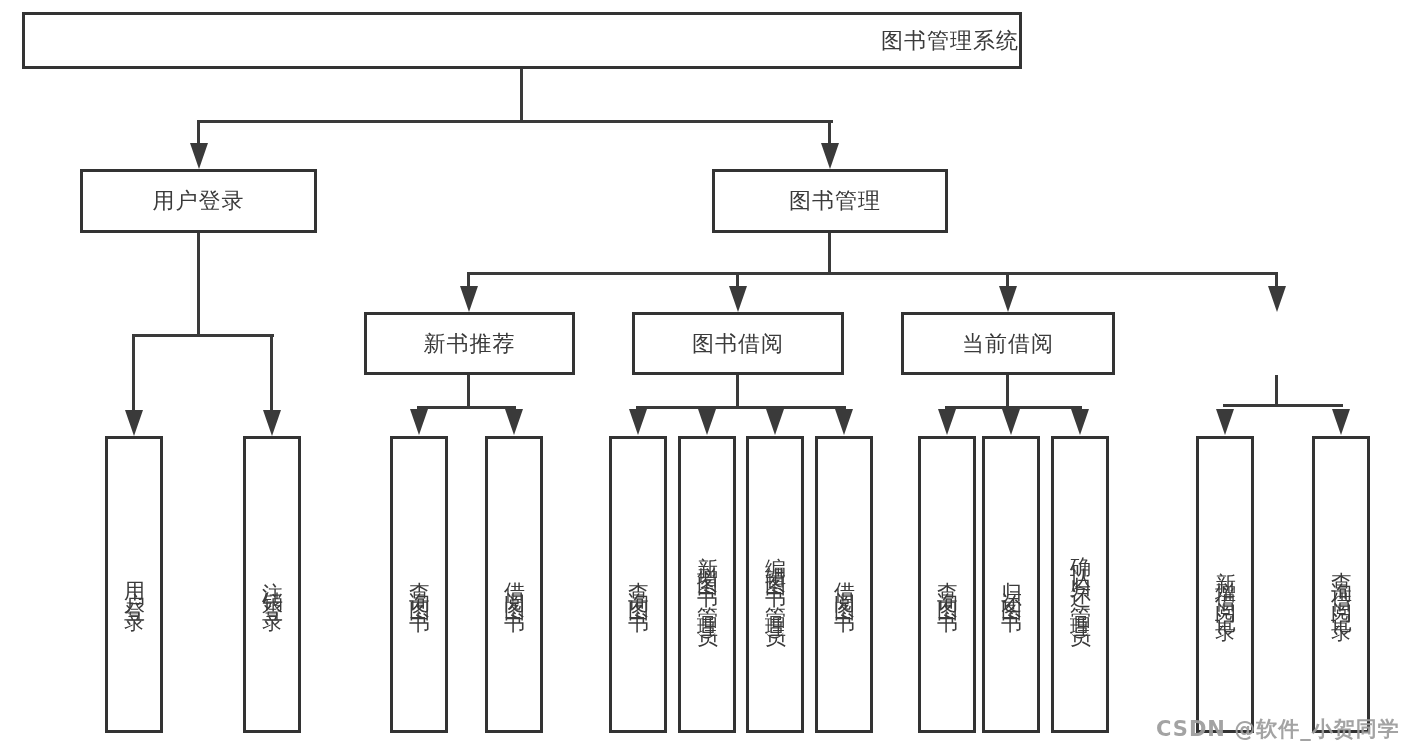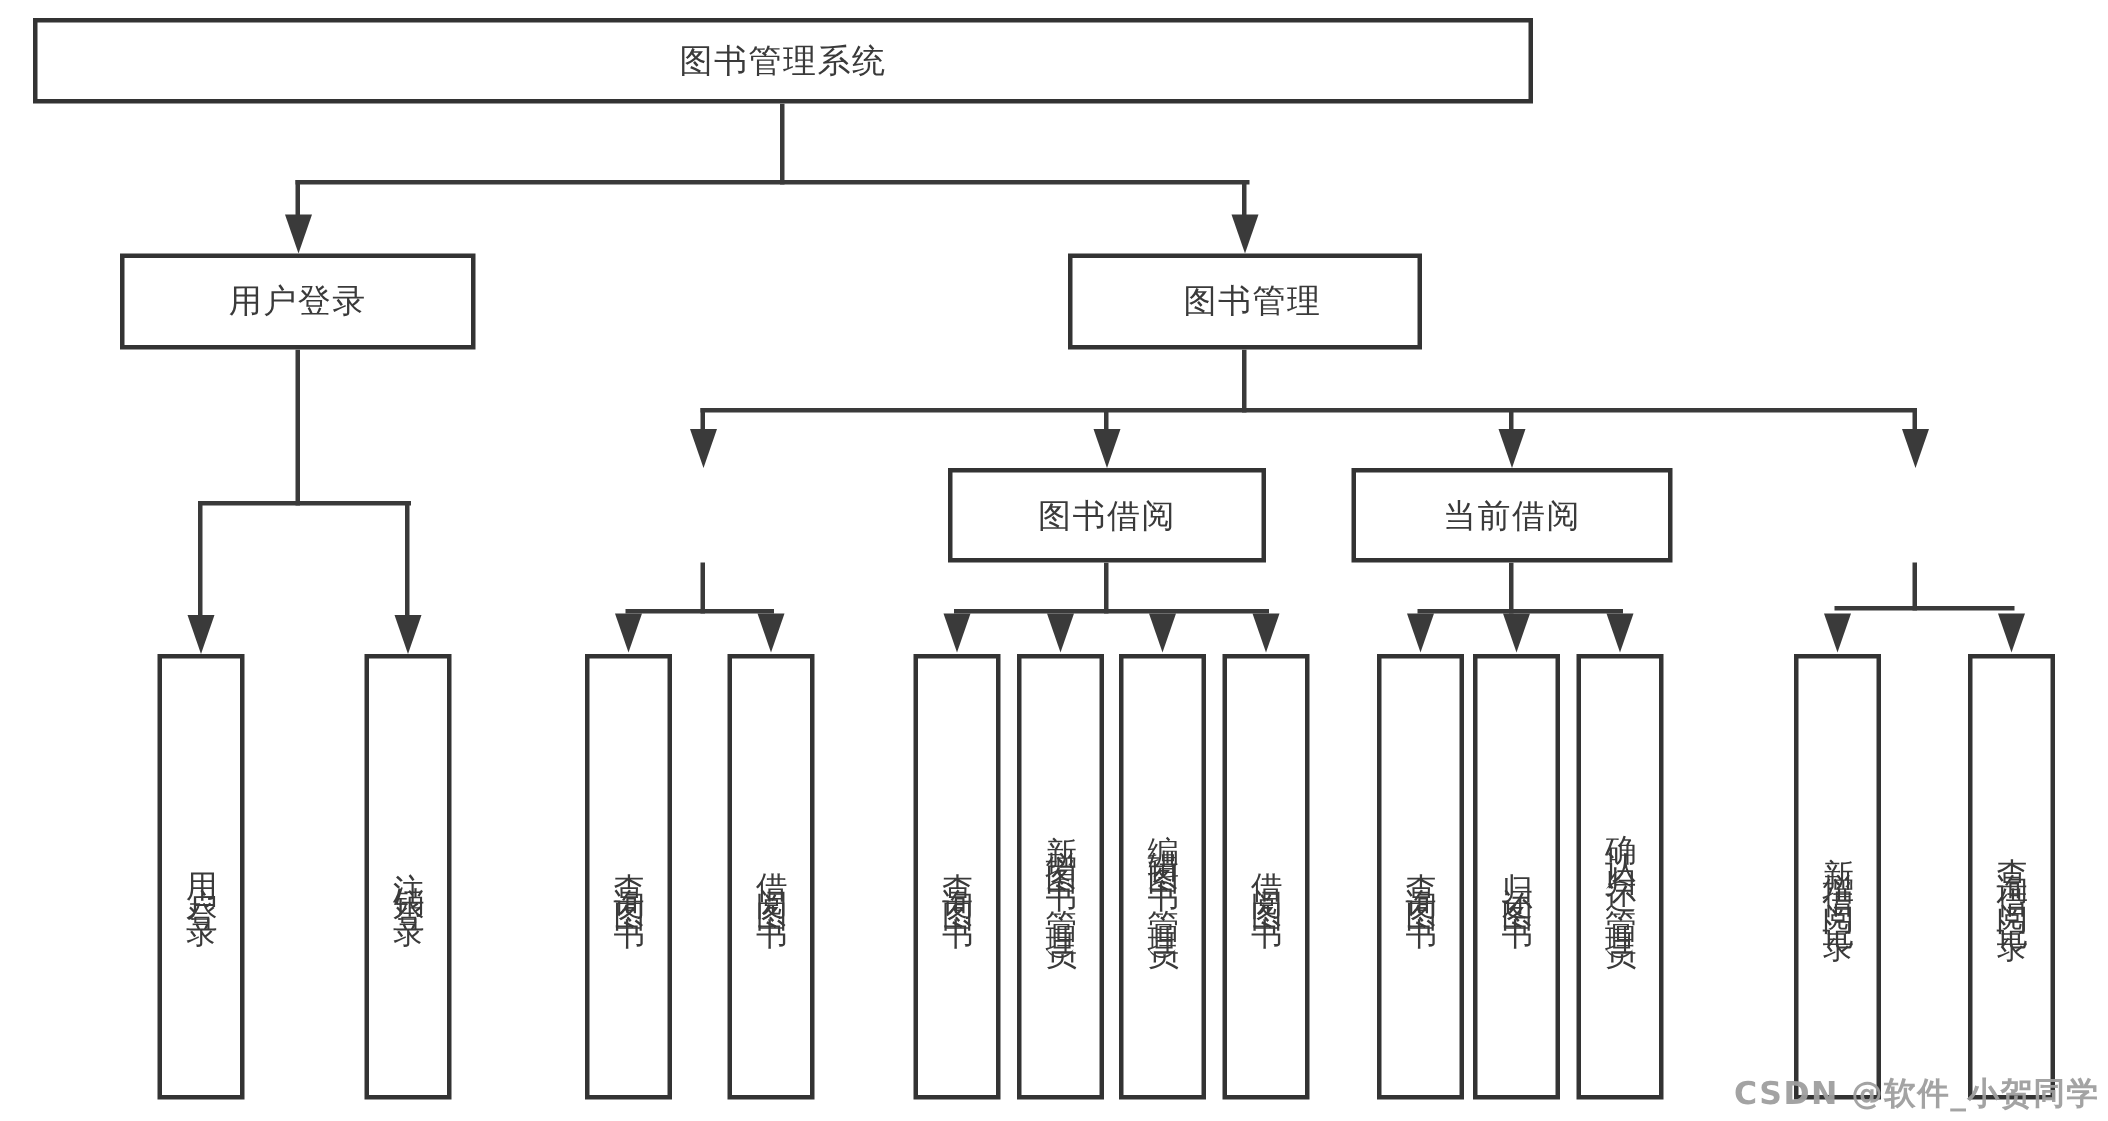--- a/index.html
+++ b/index.html
@@ -37,21 +37,21 @@
     font-size:21px; color:rgba(158,158,158,0.95); letter-spacing:1px;
     white-space:nowrap;
     font-weight:bold;
   }
 </style>
 </head>
 <body>
 
 <div class="canvas">
 
-  <div class="box" style="left:22px; top:12px; width:1000px; height:57px;">
+  <div class="box" style="left:22px; top:12px; width:1000px; height:57px;justify-content:flex-end;">
     <span class="lbl">图书管理系统</span>
   </div>
 
   <div class="vline" style="left:520px; top:69px; height:54px;"></div>
   <div class="hline" style="left:197px; top:120px; width:636px;"></div>
   <div class="vline" style="left:197px; top:120px; height:28px;"></div>
   <div class="vline" style="left:828px; top:120px; height:28px;"></div>
   <div class="arrow" style="left:190px; top:143px;"></div>
   <div class="arrow" style="left:821px; top:143px;"></div>
 
@@ -73,20 +73,23 @@
   <div class="hline" style="left:467px; top:272px; width:811px;"></div>
   <div class="vline" style="left:467px; top:272px; height:18px;"></div>
   <div class="vline" style="left:736px; top:272px; height:18px;"></div>
   <div class="vline" style="left:1006px; top:272px; height:18px;"></div>
   <div class="vline" style="left:1275px; top:272px; height:18px;"></div>
   <div class="arrow" style="left:460px; top:286px;"></div>
   <div class="arrow" style="left:729px; top:286px;"></div>
   <div class="arrow" style="left:999px; top:286px;"></div>
   <div class="arrow" style="left:1268px; top:286px;"></div>
 
+  <div class="box" style="left:364px; top:312px; width:211px; height:63px;">
+    <span class="lbl">新书推荐</span>
+  </div>
   <div class="box" style="left:901px; top:312px; width:214px; height:63px;">
     <span class="lbl">当前借阅</span>
   </div>
   <div class="box" style="left:632px; top:312px; width:212px; height:63px;">
     <span class="lbl">图书借阅</span>
   </div>
 
   <div class="vline" style="left:467px; top:375px; height:34px;"></div>
   <div class="hline" style="left:417px; top:406px; width:99px;"></div>
   <div class="arrow" style="left:410px; top:409px;"></div>

